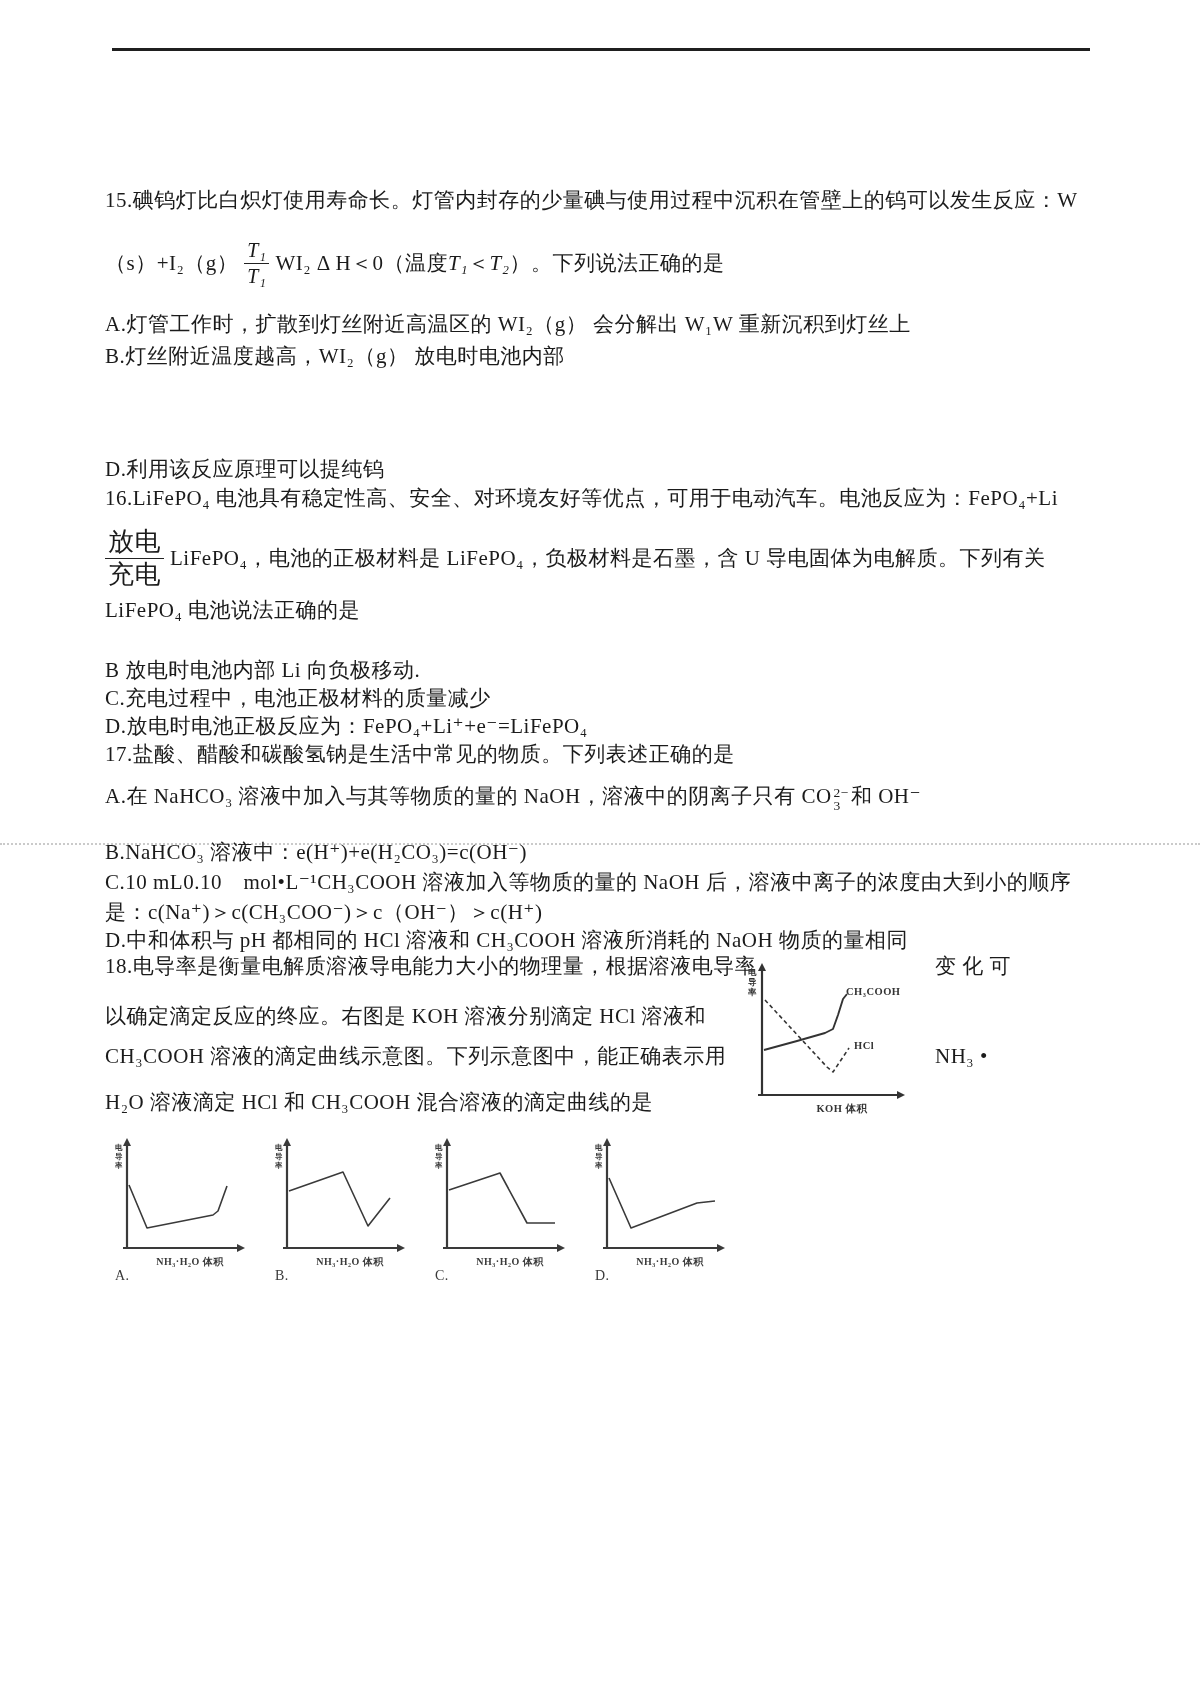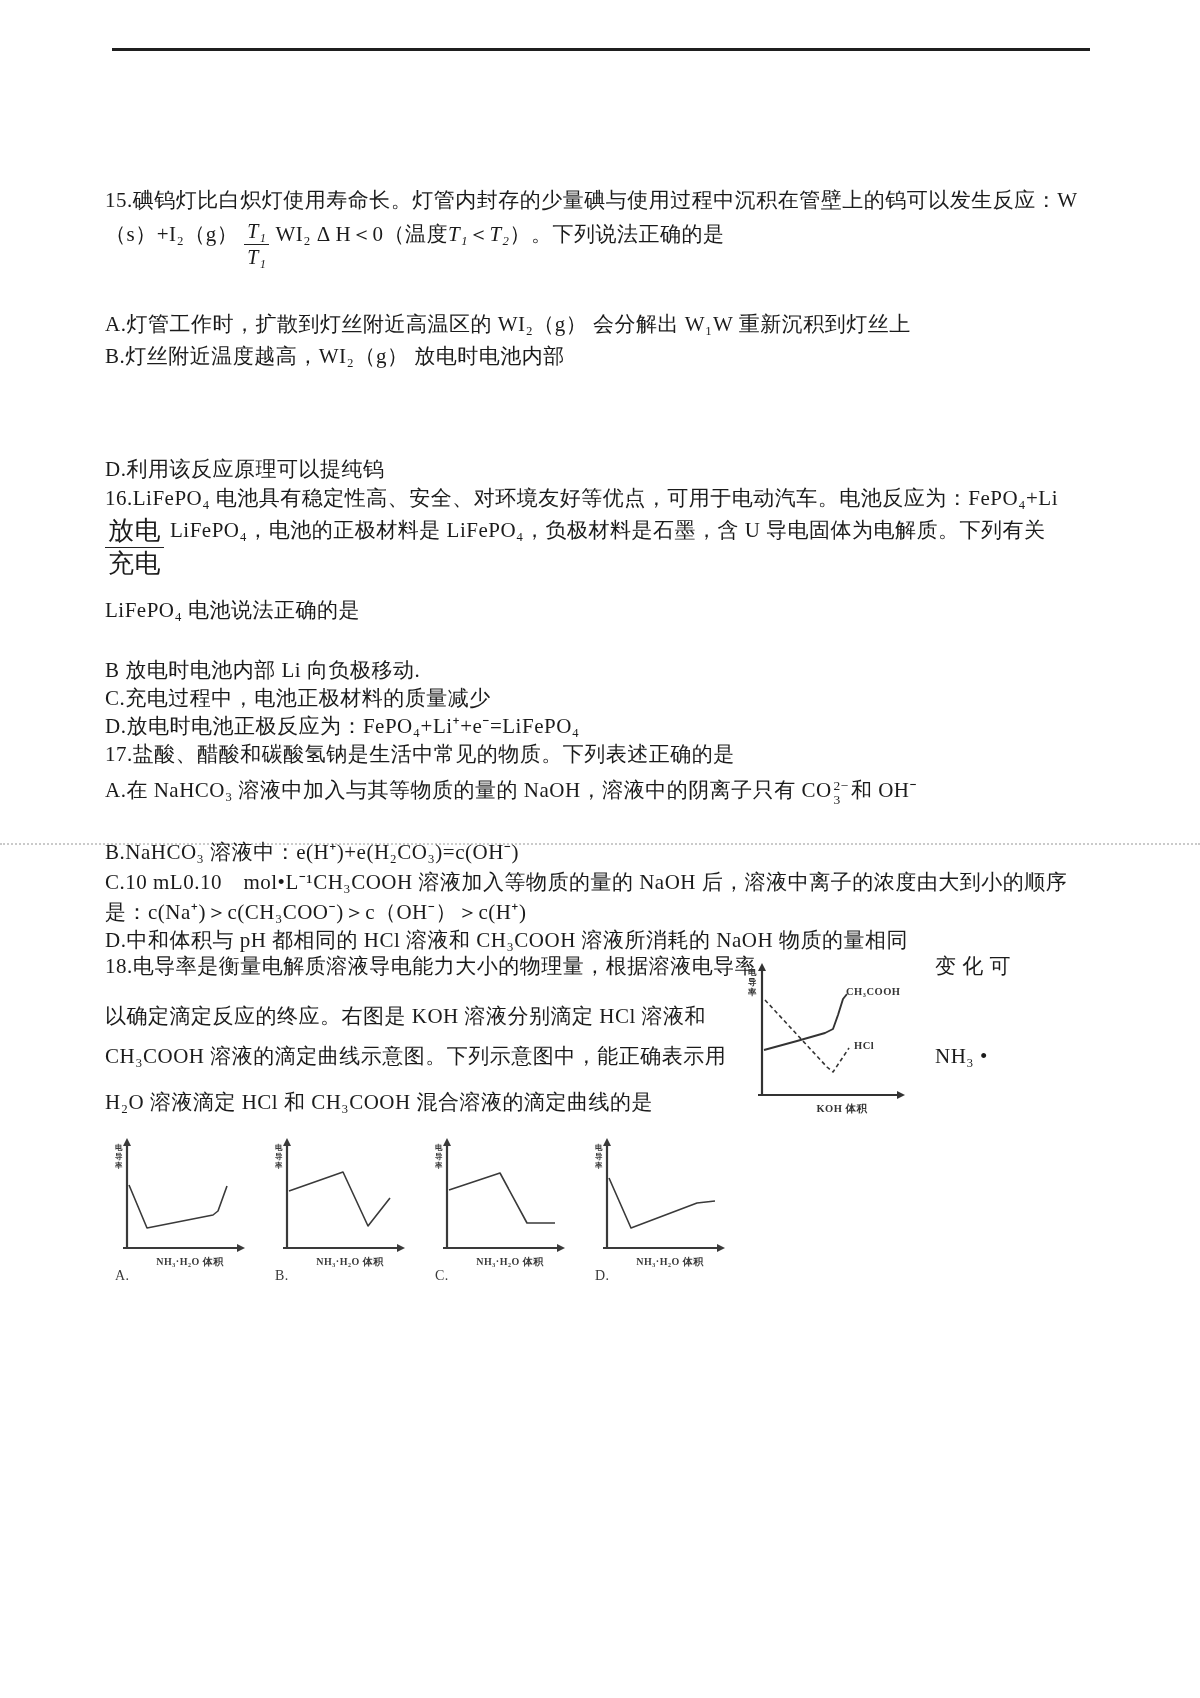--- a/index.html
+++ b/index.html
@@ -1,22 +1,22 @@
 <!DOCTYPE html>
 <html><head>
 <meta charset="utf-8">
 <style>
   html,body{margin:0;padding:0;background:#e8e8e8;}
   .page{position:relative;width:1200px;height:1698px;margin:0 auto;background:#ffffff;
         font-family:"Liberation Serif","DejaVu Serif",serif;color:#1b1b1b;font-size:21px;
         letter-spacing:0.5px;overflow:hidden;}
   .toprule{position:absolute;left:112px;top:48px;width:978px;height:3px;background:#1f1f1f;}
   .dotline{position:absolute;left:0;top:843px;width:1200px;border-top:2px dotted #bdbdbd;opacity:.8;}
-  .ln{position:absolute;left:105px;white-space:nowrap;line-height:1.35;font-family:Liberation Serif, serif;}
-  .frow{display:flex;align-items:flex-start;}
+  .ln{position:absolute;left:105px;white-space:nowrap;line-height:1.35;}
+  .frow{display:flex;align-items:center;}
   .frac{display:inline-flex;flex-direction:column;align-items:center;line-height:1.15;
         font-size:20px;margin:0 6px;text-align:center;}
   .frac .num{border-bottom:1.6px solid #222;padding:0 3px 1px;}
   .frac .den{padding-top:1px;}
   .bigfrac{font-size:26px;}
   .it{font-style:italic;}
   .stack{display:inline-flex;flex-direction:column;align-items:flex-start;line-height:1;
          font-size:13.5px;margin:0 2px;transform:translateY(3px);}
   .fig{position:absolute;}
   .fig svg{width:100%;height:100%;display:block;}

